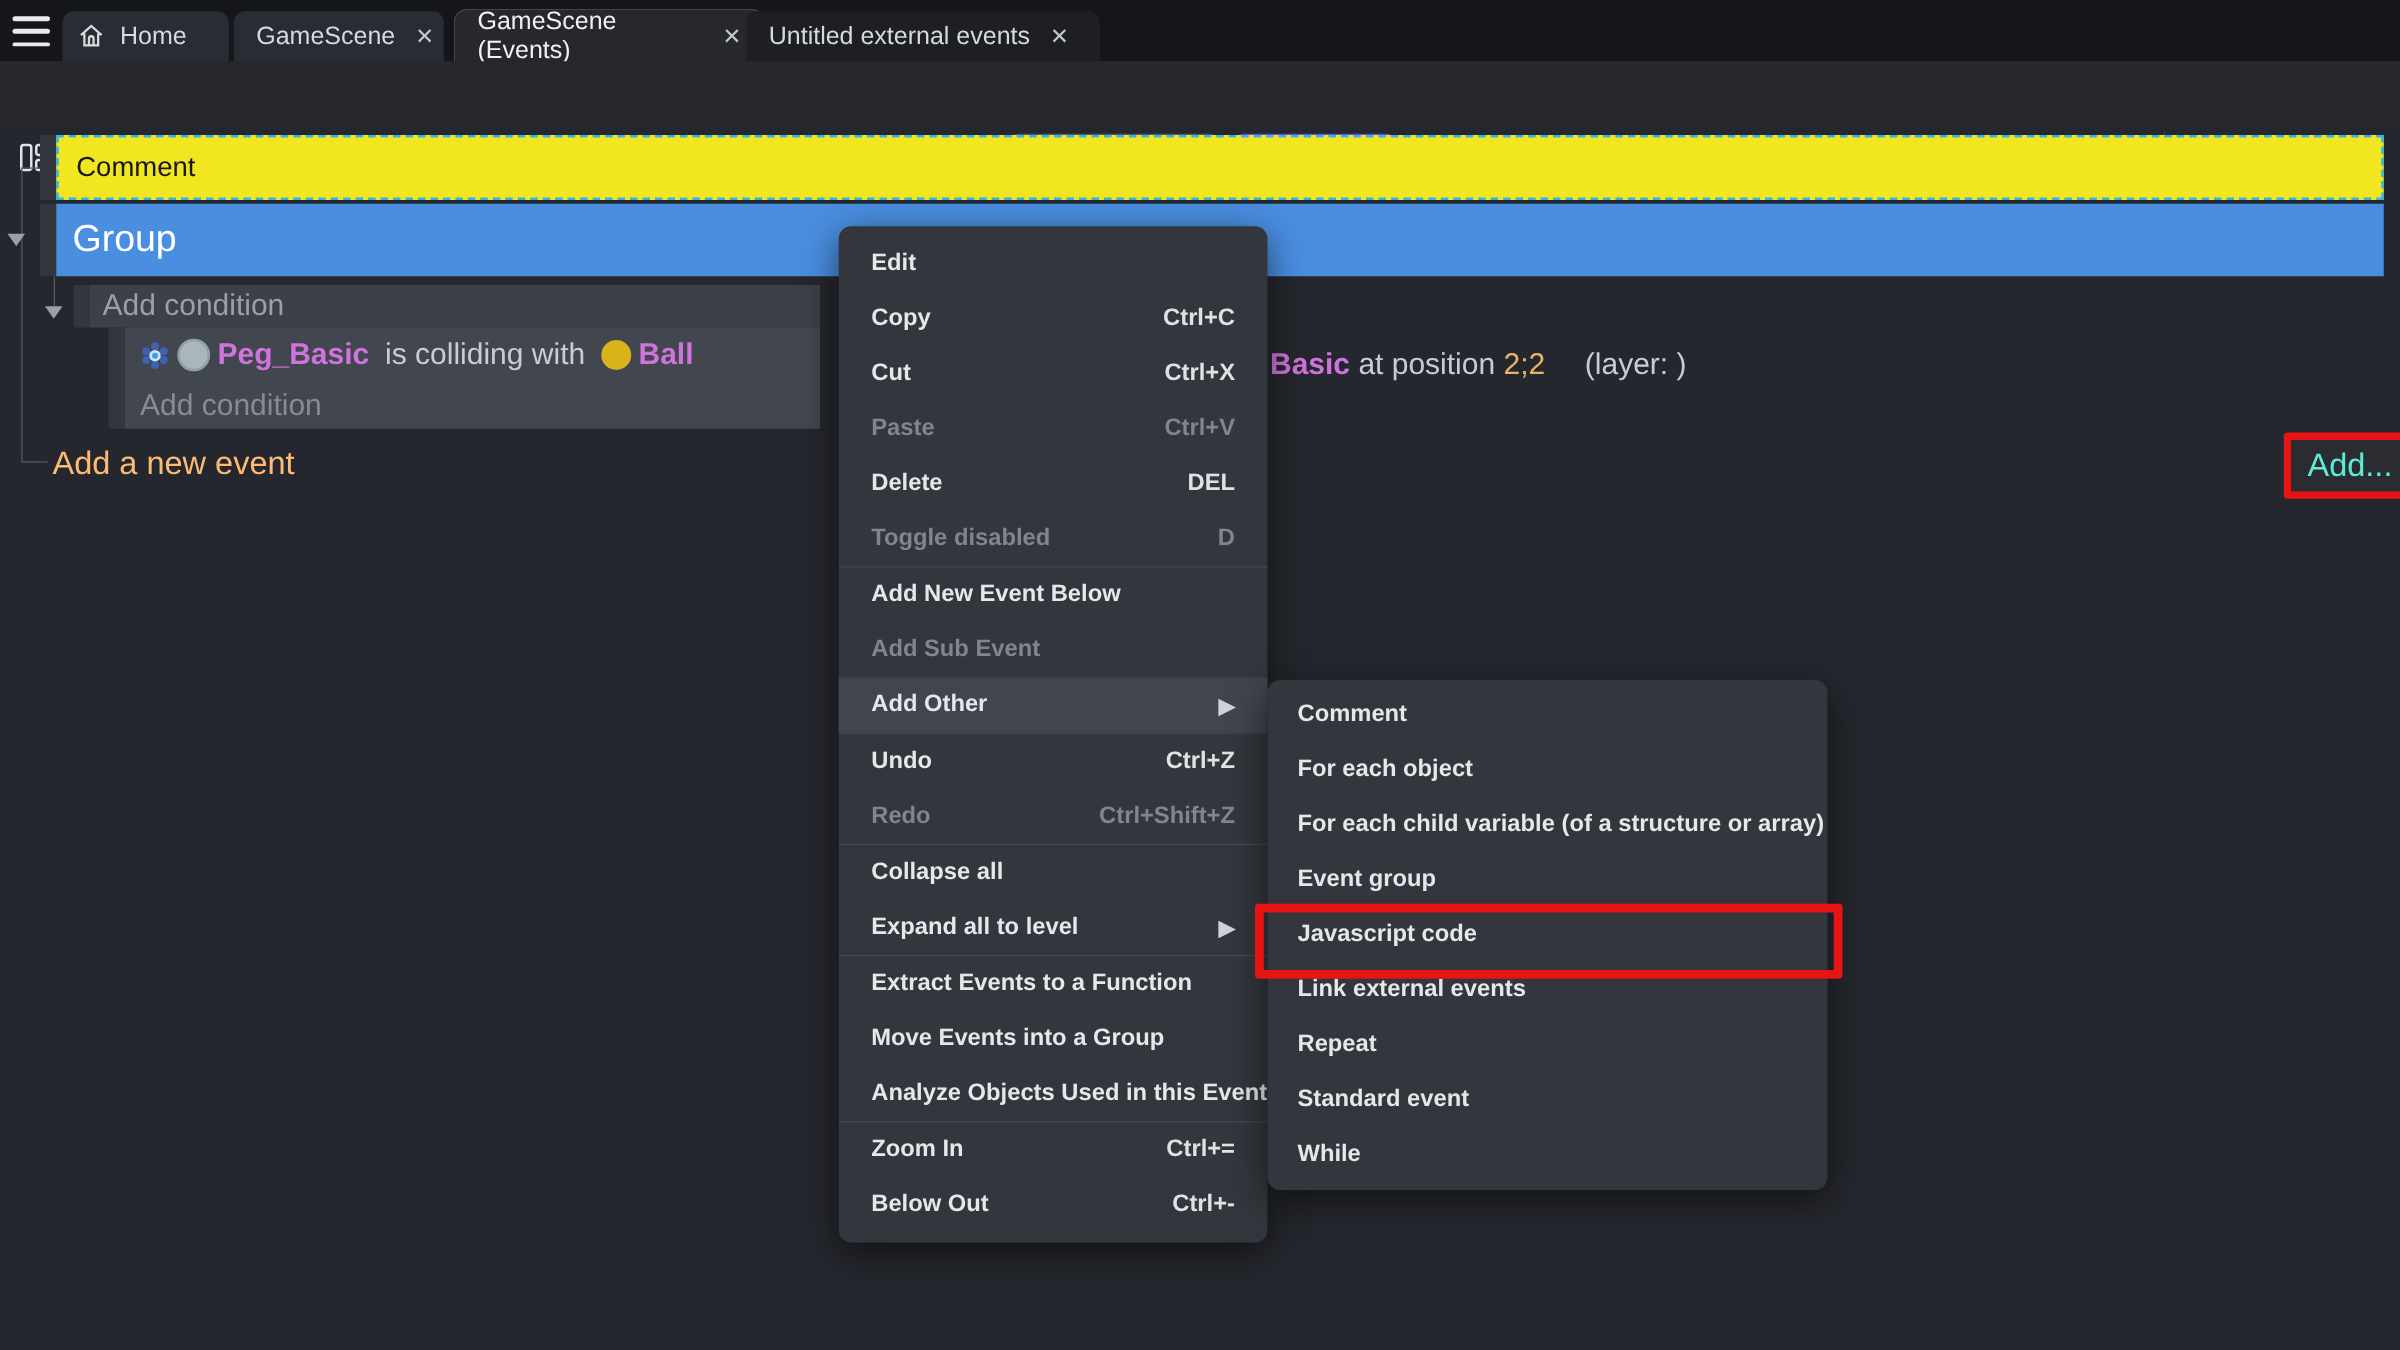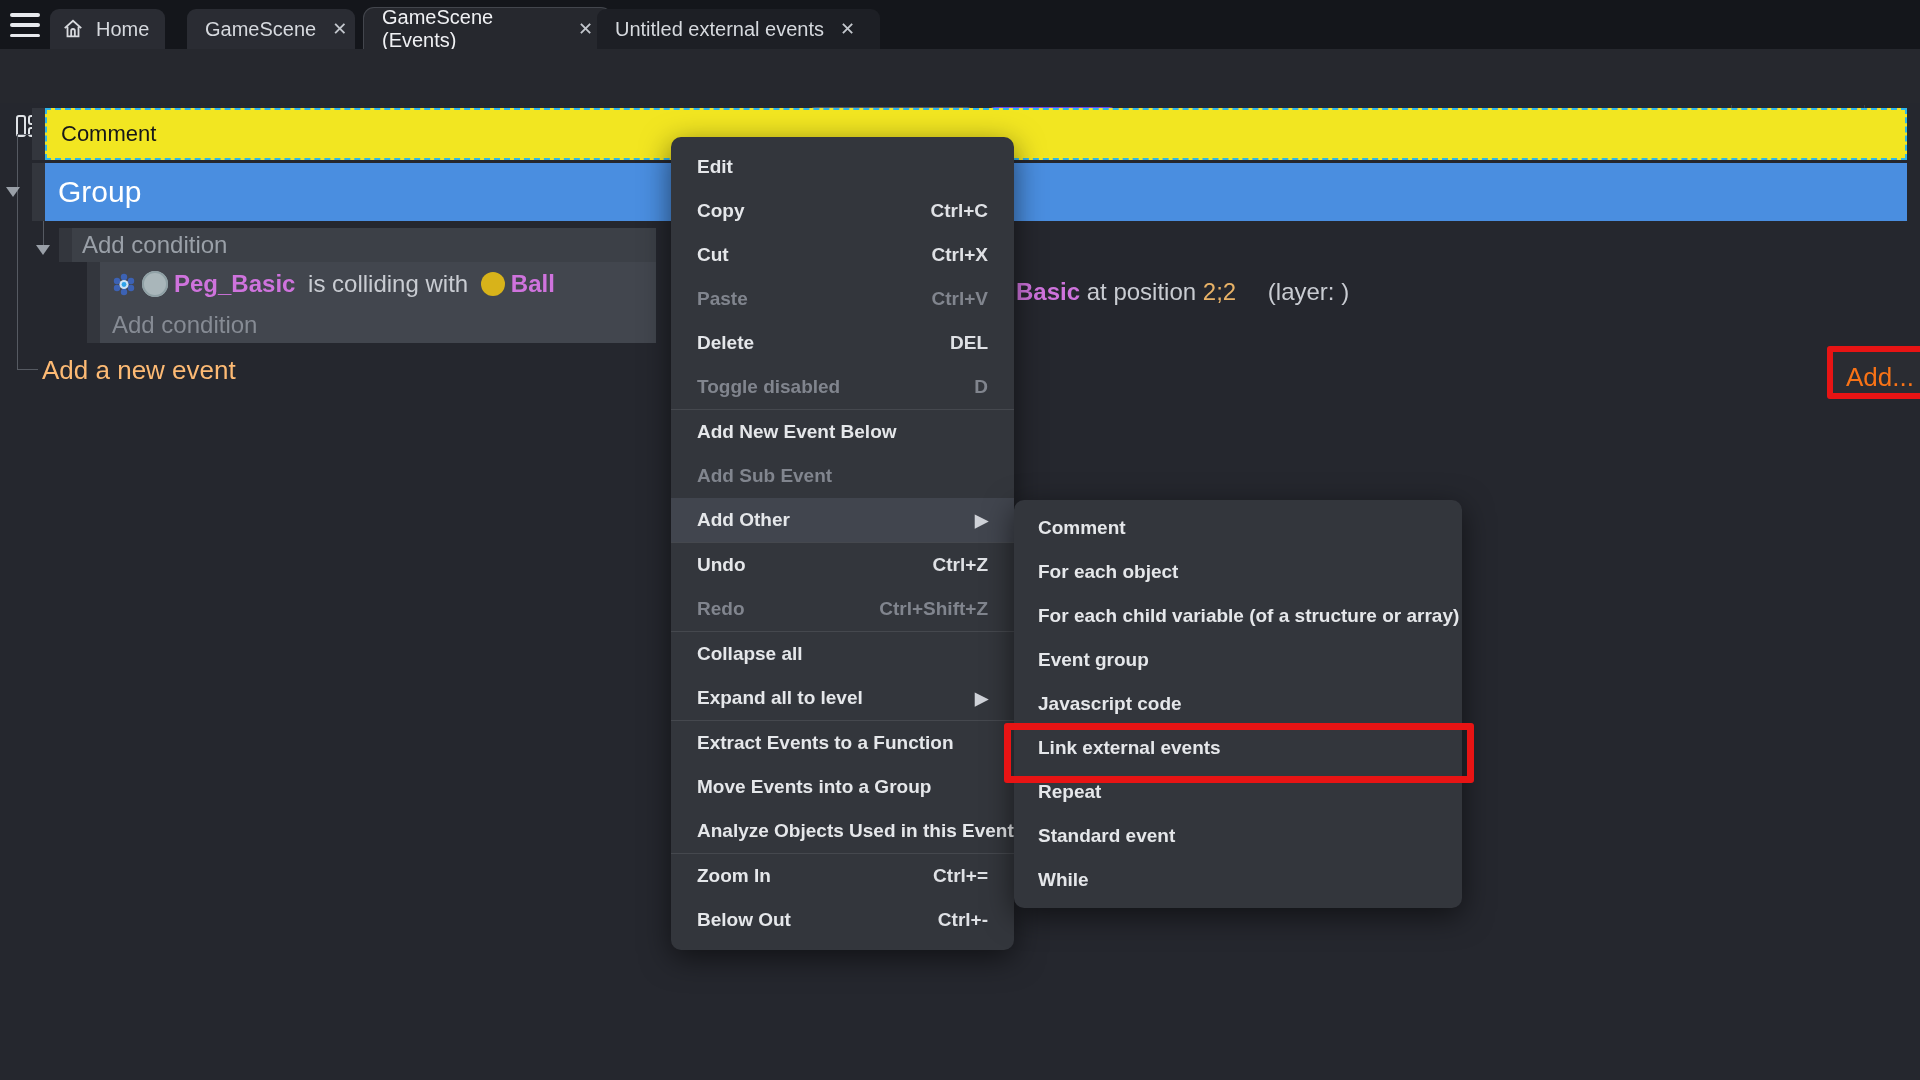--- a/index.html
+++ b/index.html
@@ -58,54 +58,54 @@
   .action-line { position:absolute; left:1016px; top:262px; height:44px; display:flex; align-items:flex-end;
                  font-size:24px; color:#c9ccd2; white-space:nowrap; }
   .add-new-event { position:absolute; left:42px; top:352px; height:36px; display:flex; align-items:center;
                    color:#fdba74; font-size:26px; }
   .tree { position:absolute; background:#565a62; }
   .tri-down { position:absolute; width:0; height:0; border-left:7px solid transparent;
               border-right:7px solid transparent; border-top:10px solid #9aa0a8; cursor:pointer; }
 
   
   .menu { position:absolute; background:#33363c; border-radius:10px; box-shadow:0 8px 30px rgba(0,0,0,.55);
-          padding:8px 0; z-index:5; }
+          padding:8px 0; z-index:5;margin-top:44px; }
   #context-menu { left:671px; top:137px; width:343px; }
   #submenu { left:1014px; top:500px; width:448px; padding:6px 0; z-index:6; }
   .menu-item { height:44px; display:flex; align-items:center; padding:0 26px; font-size:19px;
                font-weight:bold; color:#e5e7ea; cursor:pointer; white-space:nowrap; }
   #submenu .menu-item { padding:0 24px; }
   .menu-item .shortcut { margin-left:auto; font-weight:bold; color:#dfe1e5; }
   .menu-item .sub-arrow { margin-left:auto; color:#cfd2d8; font-size:17px; }
   .menu-item.disabled, .menu-item.disabled .shortcut { color:#81858e; }
   .menu-item.highlighted { background:#41454e; }
   .menu-divider { height:1px; background:#45484e; }
 
   
   .annot { position:absolute; border:7px solid #e81414; border-radius:3px; z-index:10; pointer-events:none; }
   #annot-link { left:1004px; top:723px; width:470px; height:60px; }
   #annot-add { left:1827px; top:346px; width:100px; height:53px; border-width:6px; pointer-events:auto; }
-  #annot-add .add-lbl { width:100%; height:100%; display:flex; align-items:flex-end; padding-left:13px;
-                        color:#f97316; font-size:26px; background:#2a2c32; }
+  #annot-add .add-lbl { width:100%; height:100%; display:flex; align-items:center; padding-left:13px;
+                        color:#5eead4; font-size:26px; background:#2a2c32; }
 
   svg { display:block; }
 </style>
 </head>
 <body>
 
 <div id="app">
 
   <div class="tabbar">
     <div class="hamburger">
       <span></span>
         <span></span>
         <span></span>
     </div>
 
-    <div class="tab" style="left:50px; width:115px;padding-left:12px;">
+    <div class="tab" style="left:50px; width:133px;padding-left:12px;">
       <span class="home-ico">
         <svg width="22" height="22" viewBox="0 0 24 24" fill="none" stroke="#d8dade" stroke-width="2">
           <path d="M3 11 L12 3 L21 11 M6 9.5 V20 H18 V9.5"></path>
           <path d="M10 20 V14 a2 2 0 0 1 4 0 V20"></path>
         </svg>
       </span>
       <span>Home</span>
     </div>
 
     <div class="tab" style="left:187px; width:168px;">

